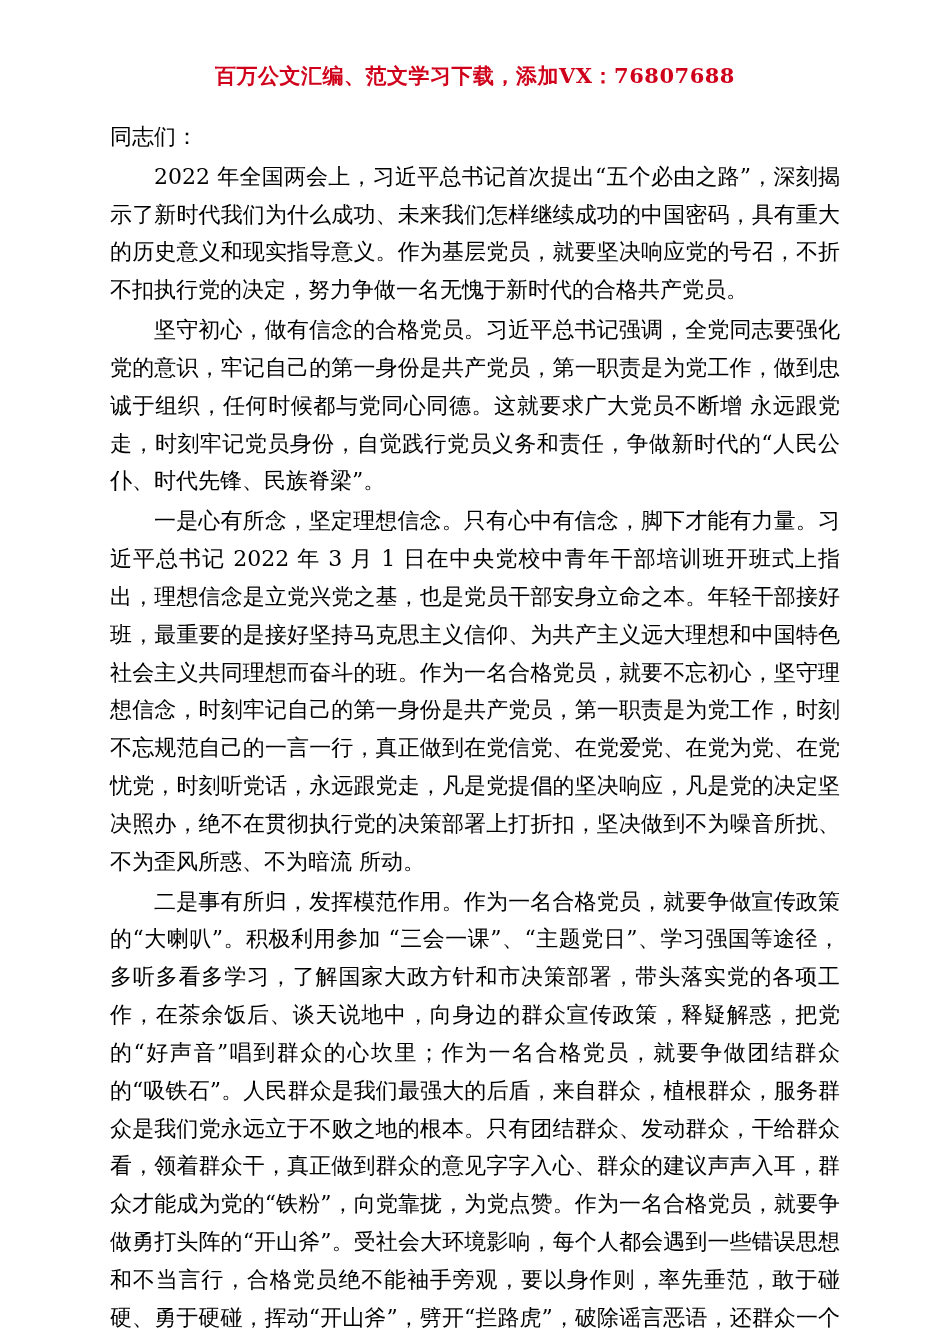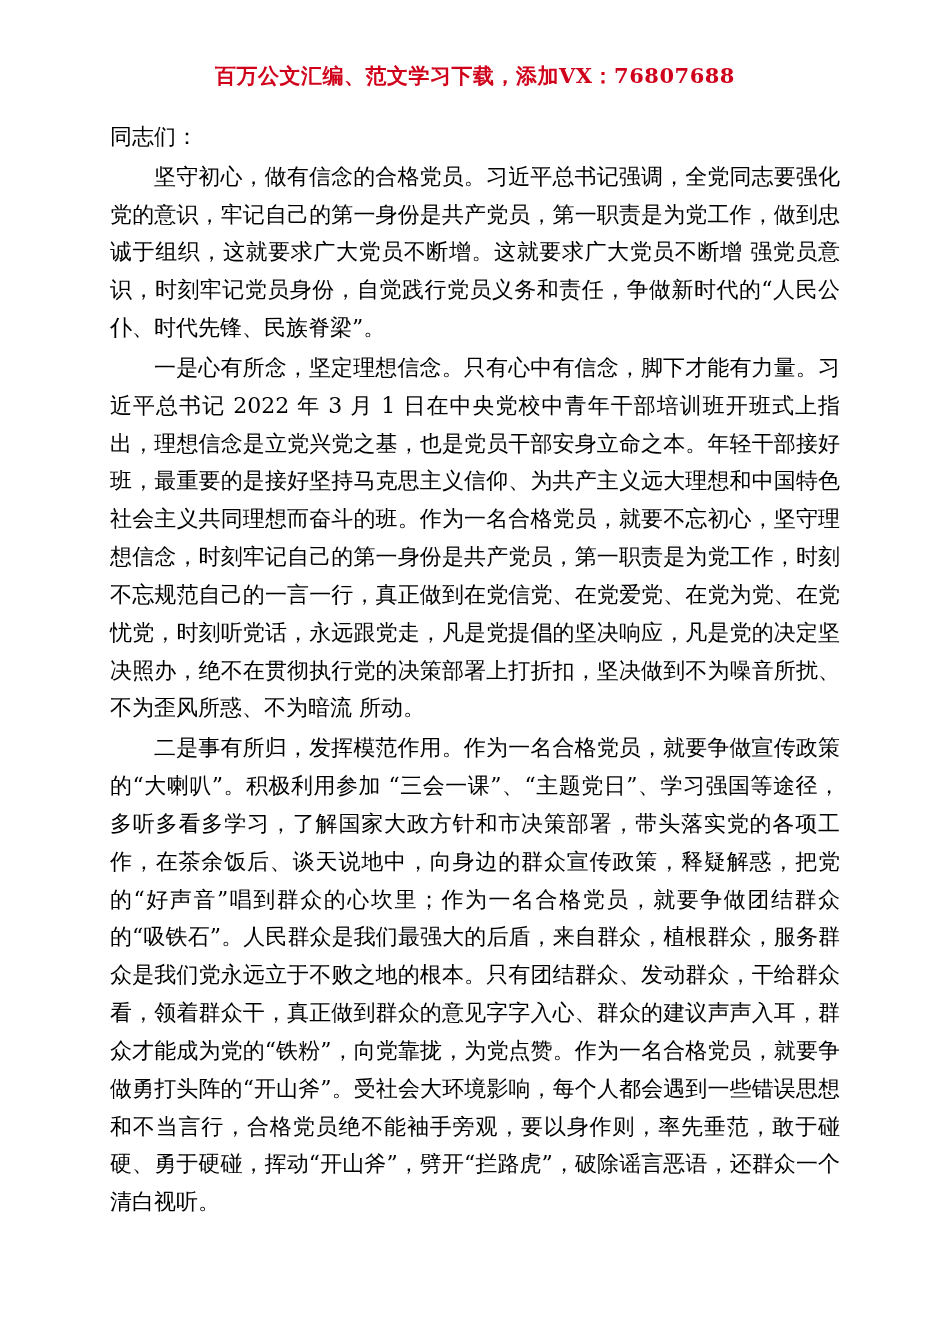--- a/index.html
+++ b/index.html
@@ -55,22 +55,23 @@
 
 <div class="page">
 
   <div class="banner">百万公文汇编、范文学习下载，添加VX：76807688</div>
 
   <div class="doc-body">
 
     <p class="no-indent">同志们：</p>
 
 
+    <p>2022 年全国两会上，习近平总书记首次提出“五个必由之路”，深刻揭示了新时代我们为什么成功、未来我们怎样继续成功的中国密码，具有重大的历史意义和现实指导意义。作为基层党员，就要坚决响应党的号召，不折不扣执行党的决定，努力争做一名无愧于新时代的合格共产党员。</p>
 
-    <p><span class="lead">坚守初心，做有信念的合格党员。</span><span>习近平总书记强调，全党同志要强化党的意识，牢记自己的第一身份是共产党员，第一职责是为党工作，做到忠诚于组织，这就要求广大党员不断增。这就要求广大党员不断增 强党员意识，时刻牢记党员身份，自觉践行党员义务和责任，争做新时代的“人民公仆、时代先锋、民族脊梁”。</span></p>
+    <p><span class="lead">坚守初心，做有信念的合格党员。</span><span>习近平总书记强调，全党同志要强化党的意识，牢记自己的第一身份是共产党员，第一职责是为党工作，做到忠诚于组织，任何时候都与党同心同德。这就要求广大党员不断增 永远跟党走，时刻牢记党员身份，自觉践行党员义务和责任，争做新时代的“人民公仆、时代先锋、民族脊梁”。</span></p>
 
     <p>一是心有所念，坚定理想信念。只有心中有信念，脚下才能有力量。习近平总书记 2022 年 3 月 1 日在中央党校中青年干部培训班开班式上指出，理想信念是立党兴党之基，也是党员干部安身立命之本。年轻干部接好班，最重要的是接好坚持马克思主义信仰、为共产主义远大理想和中国特色社会主义共同理想而奋斗的班。作为一名合格党员，就要不忘初心，坚守理想信念，时刻牢记自己的第一身份是共产党员，第一职责是为党工作，时刻不忘规范自己的一言一行，真正做到在党信党、在党爱党、在党为党、在党忧党，时刻听党话，永远跟党走，凡是党提倡的坚决响应，凡是党的决定坚决照办，绝不在贯彻执行党的决策部署上打折扣，坚决做到不为噪音所扰、不为歪风所惑、不为暗流 所动。</p>
 
     <p>二是事有所归，发挥模范作用。作为一名合格党员，就要争做宣传政策的“大喇叭”。积极利用参加 “三会一课”、“主题党日”、学习强国等途径，多听多看多学习，了解国家大政方针和市决策部署，带头落实党的各项工作，在茶余饭后、谈天说地中，向身边的群众宣传政策，释疑解惑，把党的“好声音”唱到群众的心坎里；作为一名合格党员，就要争做团结群众的“吸铁石”。人民群众是我们最强大的后盾，来自群众，植根群众，服务群众是我们党永远立于不败之地的根本。只有团结群众、发动群众，干给群众看，领着群众干，真正做到群众的意见字字入心、群众的建议声声入耳，群众才能成为党的“铁粉”，向党靠拢，为党点赞。作为一名合格党员，就要争做勇打头阵的“开山斧”。受社会大环境影响，每个人都会遇到一些错误思想和不当言行，合格党员绝不能袖手旁观，要以身作则，率先垂范，敢于碰硬、勇于硬碰，挥动“开山斧”，劈开“拦路虎”，破除谣言恶语，还群众一个清白视听。</p>
 
 
   </div>
 </div>
 
 </body></html>

